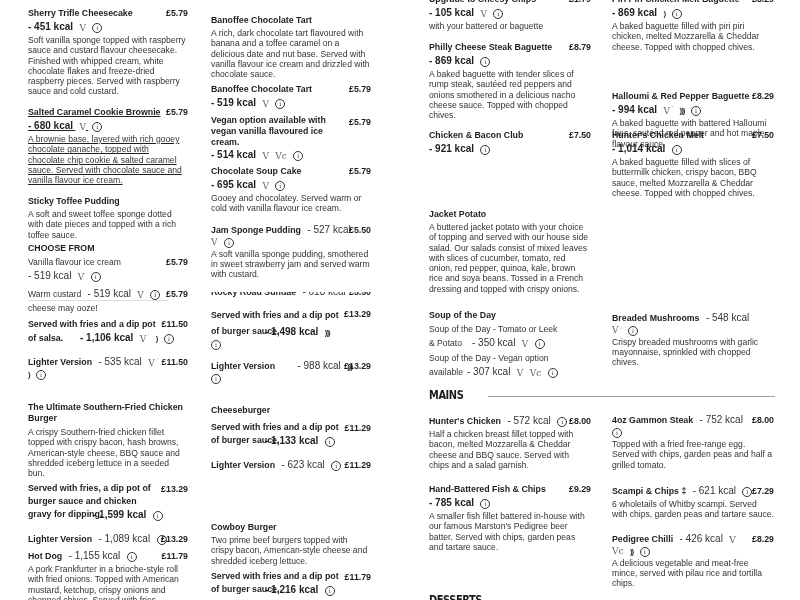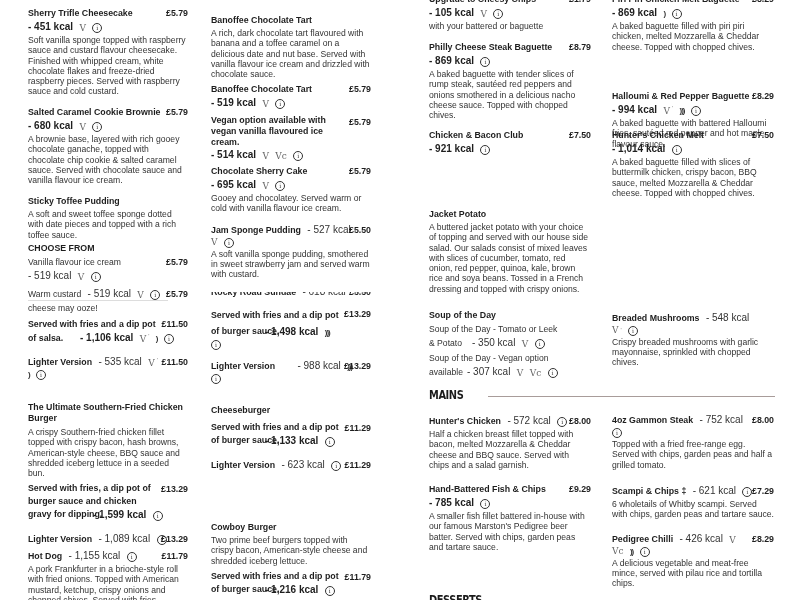--- a/index.html
+++ b/index.html
@@ -43,21 +43,21 @@
     <span class="price">£5.79</span>
   </div>
   <div class="row">
     <span class="kcal">- 451 kcal</span>
     <span class="ico v">V</span>
     <span class="ico info">i</span>
   </div>
   <div class="desc">Soft vanilla sponge topped with raspberry sauce and custard flavour cheesecake. Finished with whipped cream, white chocolate flakes and freeze-dried raspberry pieces. Served with raspberry sauce and cold custard.</div>
 </div>
 
-<div class="blk" style="left:28px; top:105px; width:160px;">
+<div class="blk" style="left:28px; top:105px; width:160px;text-decoration:underline;">
   <div class="row">
     <span class="name">Salted Caramel Cookie Brownie</span>
     <span class="price">£5.79</span>
   </div>
   <div class="row">
     <span class="kcal">- 680 kcal</span>
     <span class="ico v">V</span>
     <span class="ico info">i</span>
   </div>
   <div class="desc">A brownie base, layered with rich gooey chocolate ganache, topped with chocolate chip cookie &amp; salted caramel sauce. Served with chocolate sauce and vanilla flavour ice cream.</div>
@@ -163,21 +163,21 @@
   <div class="row">
     <span class="kcal">- 514 kcal</span>
     <span class="ico v">V</span>
     <span class="ico vc">Vc</span>
     <span class="ico info">i</span>
   </div>
 </div>
 
 <div class="blk" style="left:211px; top:164px; width:160px;">
   <div class="row">
-    <span class="name">Chocolate Sherry Cake</span>
+    <span class="name">Chocolate Soup Cake</span>
     <span class="price">£5.79</span>
   </div>
   <div class="row">
     <span class="kcal">- 695 kcal</span>
     <span class="ico v">V</span>
     <span class="ico info">i</span>
   </div>
   <div class="desc">Gooey and chocolatey. Served warm or cold with vanilla flavour ice cream.</div>
 </div>
 

